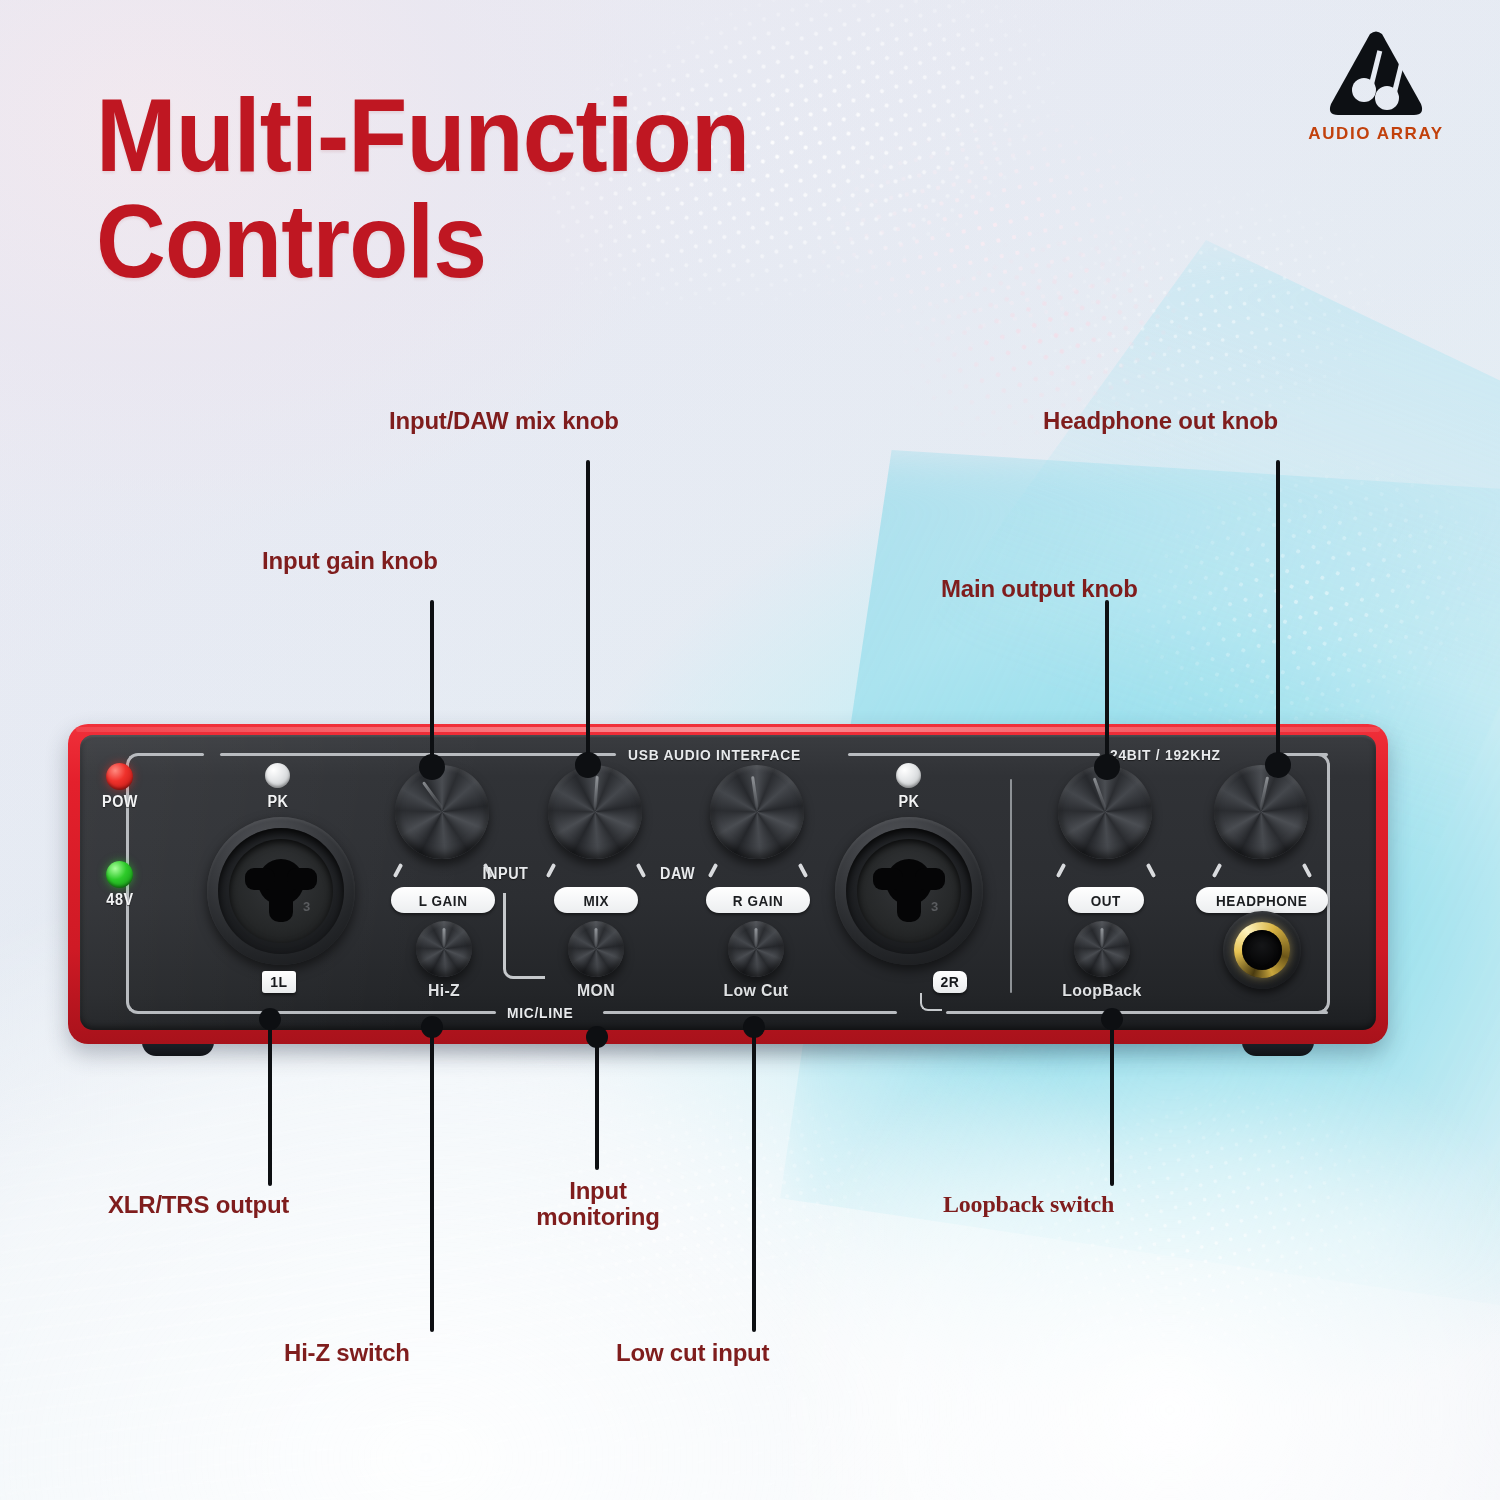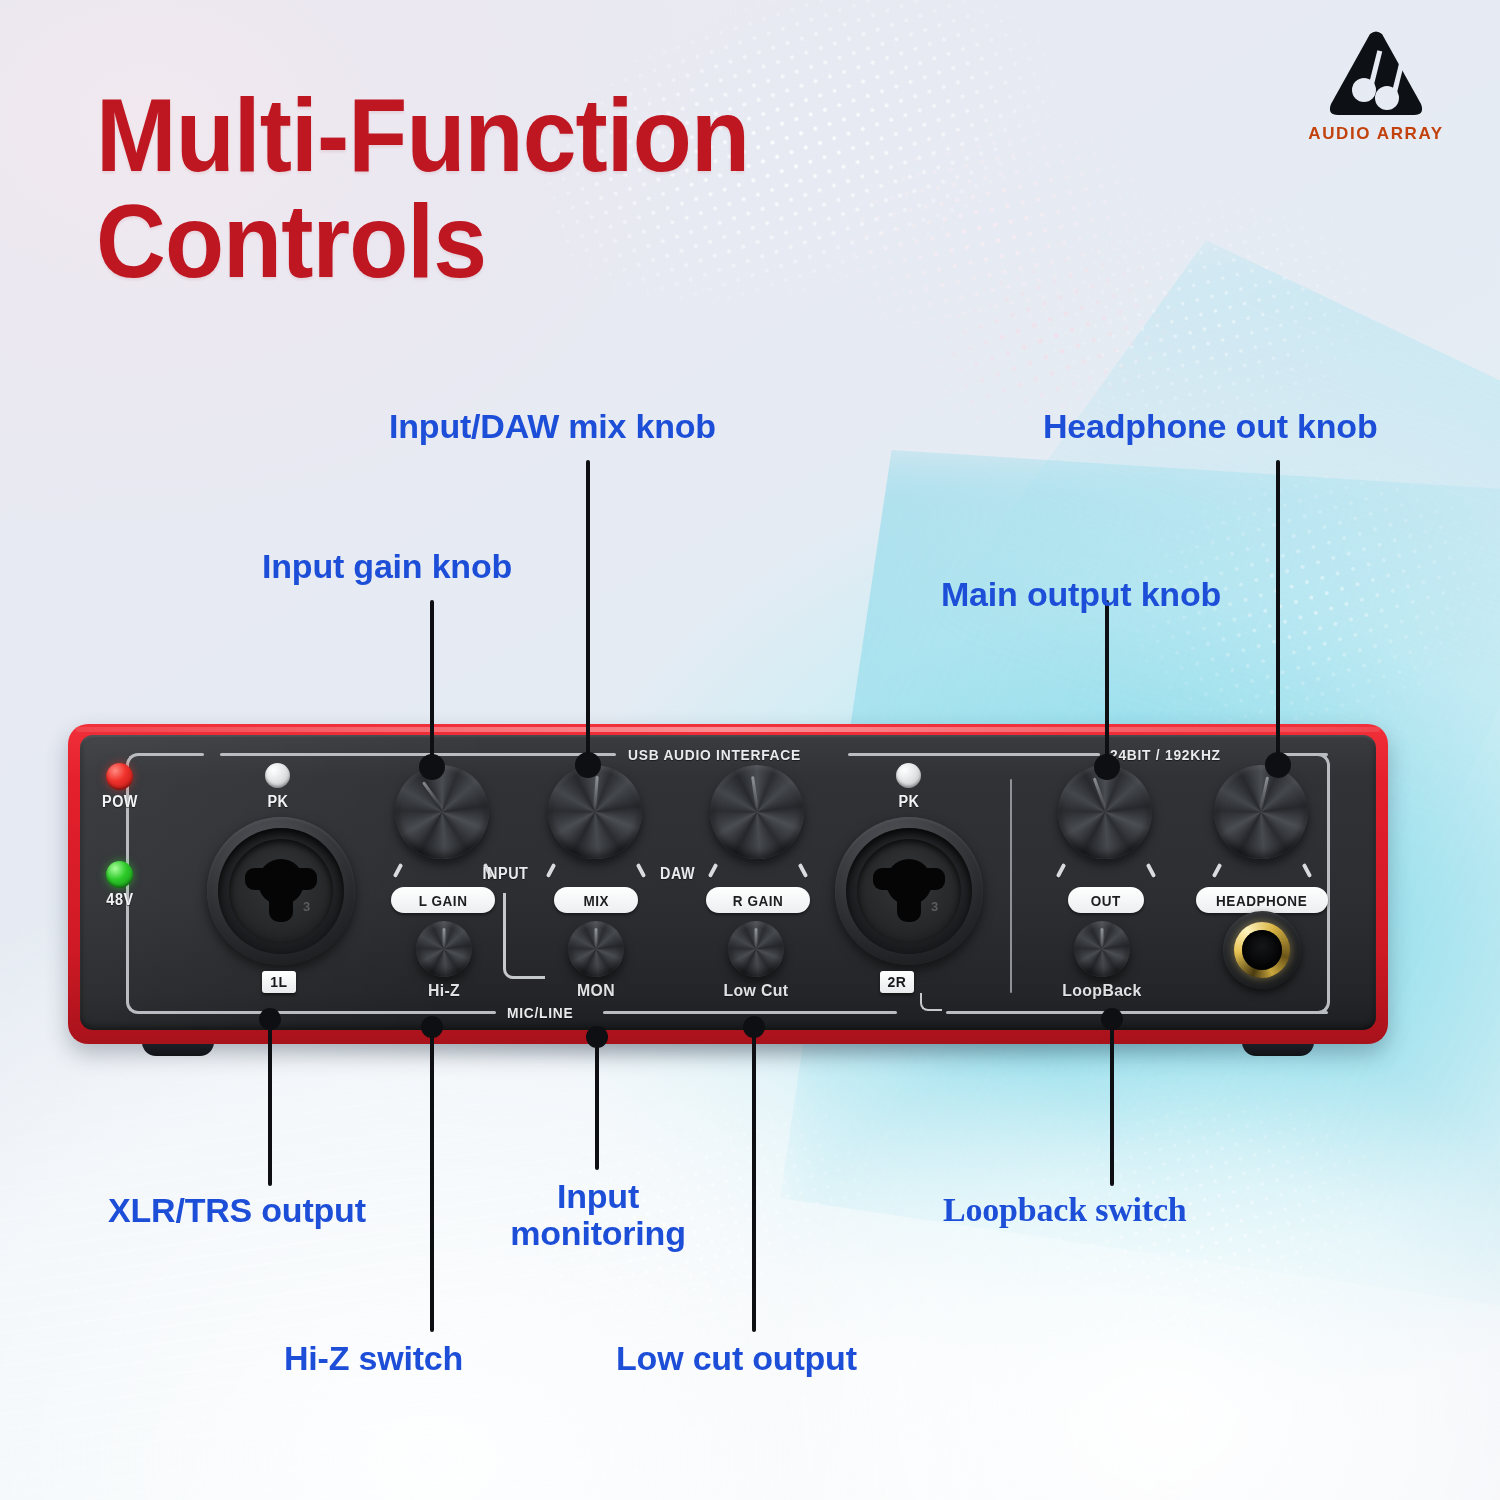--- a/index.html
+++ b/index.html
@@ -132,22 +132,22 @@
   #logo { position:absolute; right:34px; top:28px; z-index:6; width:180px; text-align:center; }
   #logo .mark { width:100px; height:92px; margin:0 auto; display:block; }
   #logo .wordmark {
     margin-top:4px; font-size:17px; font-weight:bold; color:#c2410c;
     letter-spacing:1.6px;
   }
 
   
   .callout {
     position:absolute; z-index:7;
-    color:#1d4ed8;
-    font-size:34px;
+    color:#7f1d1d;
+    font-size:24px;
     font-weight:bold;
     line-height:1.08;
     letter-spacing:-0.2px;
     white-space:pre-line;
   }
   .leader { position:absolute; z-index:5; background:#0d0f12; width:4px; border-radius:2px; }
   .leader-dot {
     position:absolute; z-index:5; width:26px; height:26px; border-radius:50%;
     background:#0d0f12;
   }
@@ -421,21 +421,21 @@
 <div class="leader-dot small" style="left:586px; top:1026px;"></div>
 
 <div class="callout" style="left:943px; top:1192px;font-family:Liberation Serif, serif;">Loopback switch</div>
 <div class="leader" style="left:1110px; top:1022px; height:164px;"></div>
 <div class="leader-dot small" style="left:1101px; top:1008px;"></div>
 
 <div class="callout" style="left:284px; top:1340px;">Hi-Z switch</div>
 <div class="leader" style="left:430px; top:1030px; height:302px;"></div>
 <div class="leader-dot small" style="left:421px; top:1016px;"></div>
 
-<div class="callout" style="left:616px; top:1340px;">Low cut output</div>
+<div class="callout" style="left:616px; top:1340px;">Low cut input</div>
 <div class="leader" style="left:752px; top:1030px; height:302px;"></div>
 <div class="leader-dot small" style="left:743px; top:1016px;"></div>
 
 <div id="device">
   <div class="dev-shadow"></div>
   <div class="foot left"></div>
   <div class="foot right"></div>
 
   <div class="chassis">
     <div class="chassis-top-hl"></div>
@@ -496,21 +496,21 @@
         <div class="ring-mid"></div>
         <div class="ring-inner">
           <div class="numeral n2">2</div>
           <div class="numeral n3">3</div>
         </div>
         <div class="slot slot-core"></div>
         <div class="pin pin-l"></div>
         <div class="pin pin-r"></div>
         <div class="pin pin-b"></div>
       </div>
-      <div class="jack-badge" style="left:800px; top:236px;">2R</div>
+      <div class="jack-badge" style="left:853px; top:236px;border-radius:7px;">2R</div>
       <div class="badge-tail" style="left:840px; top:258px; width:22px; height:18px;"></div>
 
       <div class="knob" style="left:315px; top:30px; width:94px; height:94px;">
         <div class="skirt"></div>
         <div class="cap">
           <div class="pointer" style="transform:translateX(-50%) rotate(-36deg);"></div>
         </div>
       </div>
       <div class="tick" style="left:316px; top:128px; transform:rotate(28deg);"></div>
       <div class="tick" style="left:406px; top:128px; transform:rotate(-28deg);"></div>

